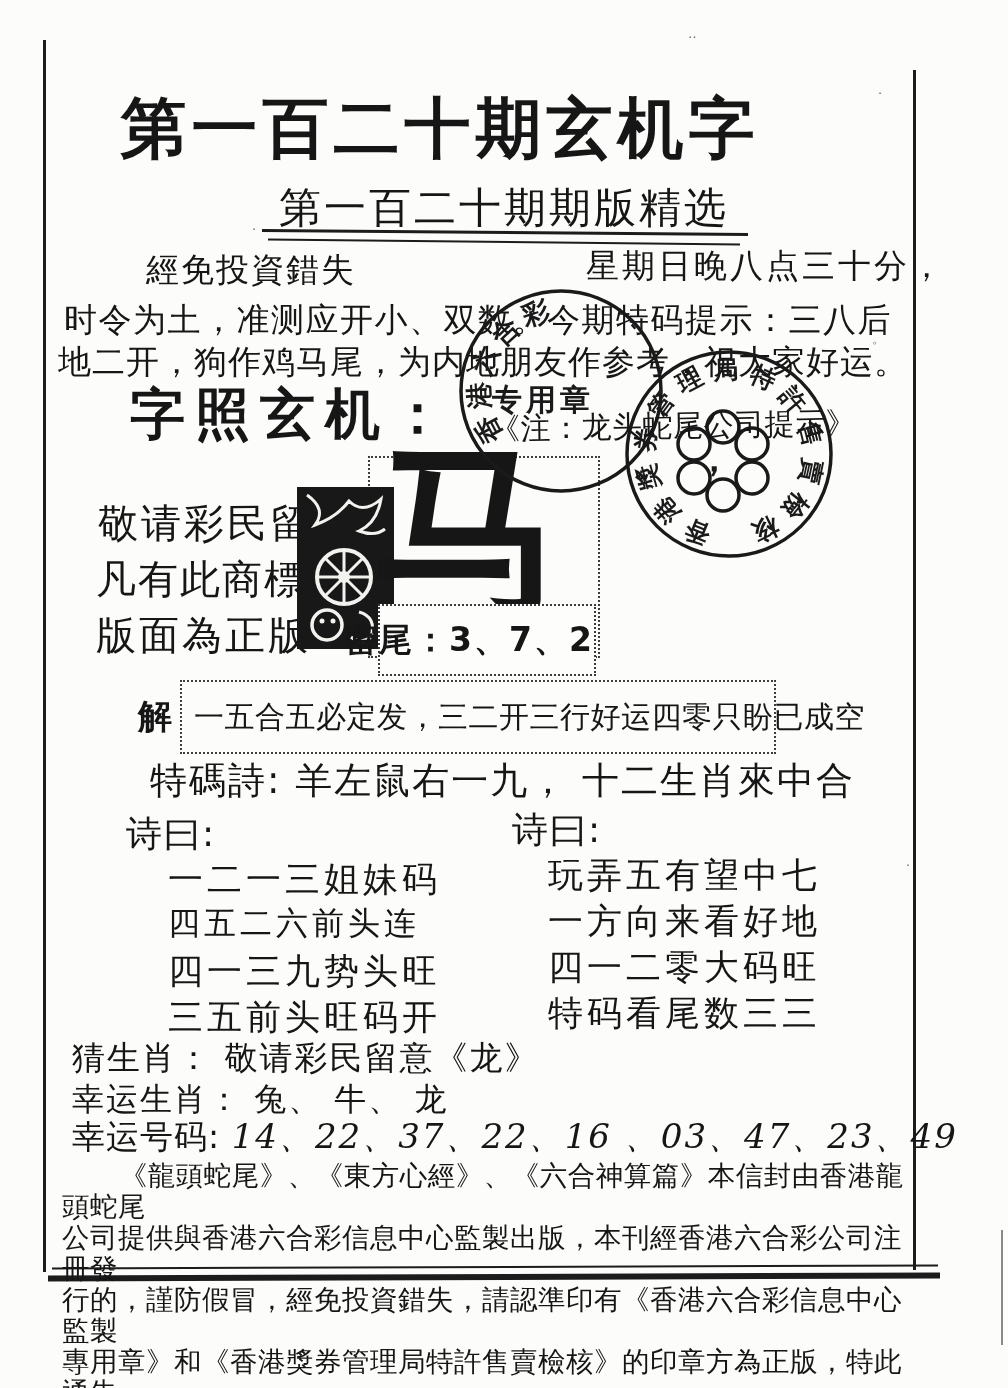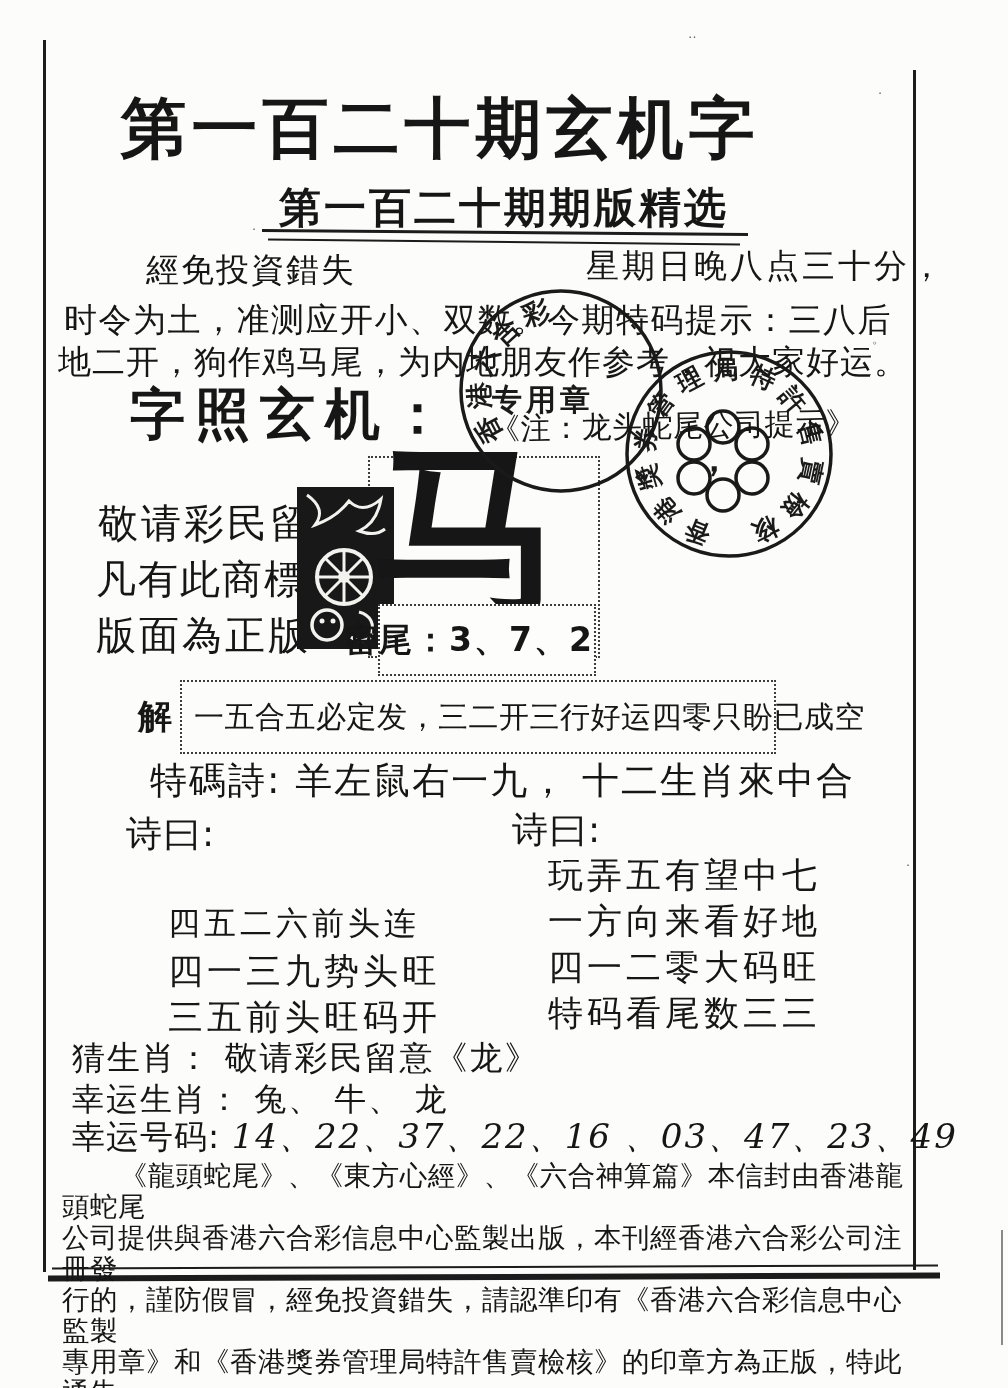--- a/index.html
+++ b/index.html
@@ -24,21 +24,21 @@
   <div class="abs rule" style="left:48px;top:1274px;width:892px;height:6px;transform:rotate(-0.2deg);"></div>
   <div class="abs" style="left:1001px;top:1230px;width:2px;height:115px;background:#8a8a8a;"></div>
 
   <div class="abs speck" style="left:688px;top:26px;">‥</div>
   <div class="abs speck" style="left:878px;top:86px;">·</div>
   <div class="abs speck" style="left:252px;top:222px;">·</div>
   <div class="abs speck" style="left:872px;top:330px;">。</div>
   <div class="abs speck" style="left:906px;top:858px;">·</div>
 
   <div class="abs center nowrap" style="left:0;top:84px;width:880px;font-size:66px;font-weight:bold;letter-spacing:5px;">第一百二十期玄机字</div>
-  <div class="abs center nowrap" style="left:0;top:180px;width:1008px;font-size:42px;font-weight:bold;letter-spacing:3px;">第一百二十期期版精选</div>
+  <div class="abs center nowrap" style="left:0;top:180px;width:1008px;font-size:42px;font-weight:normal;letter-spacing:3px;">第一百二十期期版精选</div>
   <div class="abs rule" style="left:262px;top:231px;width:486px;height:3px;transform:rotate(0.5deg);"></div>
   <div class="abs rule" style="left:268px;top:241px;width:472px;height:2px;transform:rotate(0.6deg);"></div>
 
   <div class="abs nowrap" style="left:146px;top:248px;font-size:33px;letter-spacing:2px;">經免投資錯失</div>
   <div class="abs nowrap" style="left:586px;top:244px;font-size:33px;letter-spacing:3px;">星期日晚八点三十分，</div>
   <div class="abs nowrap" style="left:64px;top:298px;font-size:33px;letter-spacing:1.5px;">时令为土，准测应开小、双数。今期特码提示：三八后</div>
   <div class="abs nowrap" style="left:58px;top:340px;font-size:33px;letter-spacing:1px;">地二开，狗作鸡马尾，为内地朋友作参考，祝大家好运。</div>
 
   <div class="abs nowrap" style="left:130px;top:378px;font-size:55px;font-weight:bold;letter-spacing:10px;">字照玄机：</div>
 
@@ -112,20 +112,21 @@
   <div class="abs dotted" style="left:180px;top:680px;width:592px;height:70px;display:flex;align-items:center;">
     <span class="nowrap" style="font-size:30px;letter-spacing:0.5px;padding-left:12px;">一五合五必定发，三二开三行好运四零只盼已成空</span>
   </div>
 
   <div class="abs nowrap" style="left:150px;top:756px;font-size:37px;letter-spacing:2px;">
     <span>特碼詩:</span>
     <span>羊左鼠右一九， 十二生肖來中合</span>
   </div>
 
   <div class="abs nowrap" style="left:126px;top:810px;font-size:36px;letter-spacing:2px;">诗曰:</div>
+  <div class="abs nowrap" style="left:168px;top:856px;font-size:35px;letter-spacing:4px;">一二一三姐妹码</div>
   <div class="abs nowrap" style="left:168px;top:902px;font-size:32px;letter-spacing:4px;">四五二六前头连</div>
   <div class="abs nowrap" style="left:168px;top:948px;font-size:35px;letter-spacing:4px;">四一三九势头旺</div>
   <div class="abs nowrap" style="left:168px;top:994px;font-size:35px;letter-spacing:4px;">三五前头旺码开</div>
 
   <div class="abs nowrap" style="left:512px;top:806px;font-size:36px;letter-spacing:2px;">诗曰:</div>
   <div class="abs nowrap" style="left:548px;top:852px;font-size:35px;letter-spacing:4px;">玩弄五有望中七</div>
   <div class="abs nowrap" style="left:548px;top:898px;font-size:35px;letter-spacing:4px;">一方向来看好地</div>
   <div class="abs nowrap" style="left:548px;top:944px;font-size:35px;letter-spacing:4px;">四一二零大码旺</div>
   <div class="abs nowrap" style="left:548px;top:990px;font-size:35px;letter-spacing:4px;">特码看尾数三三</div>
 

